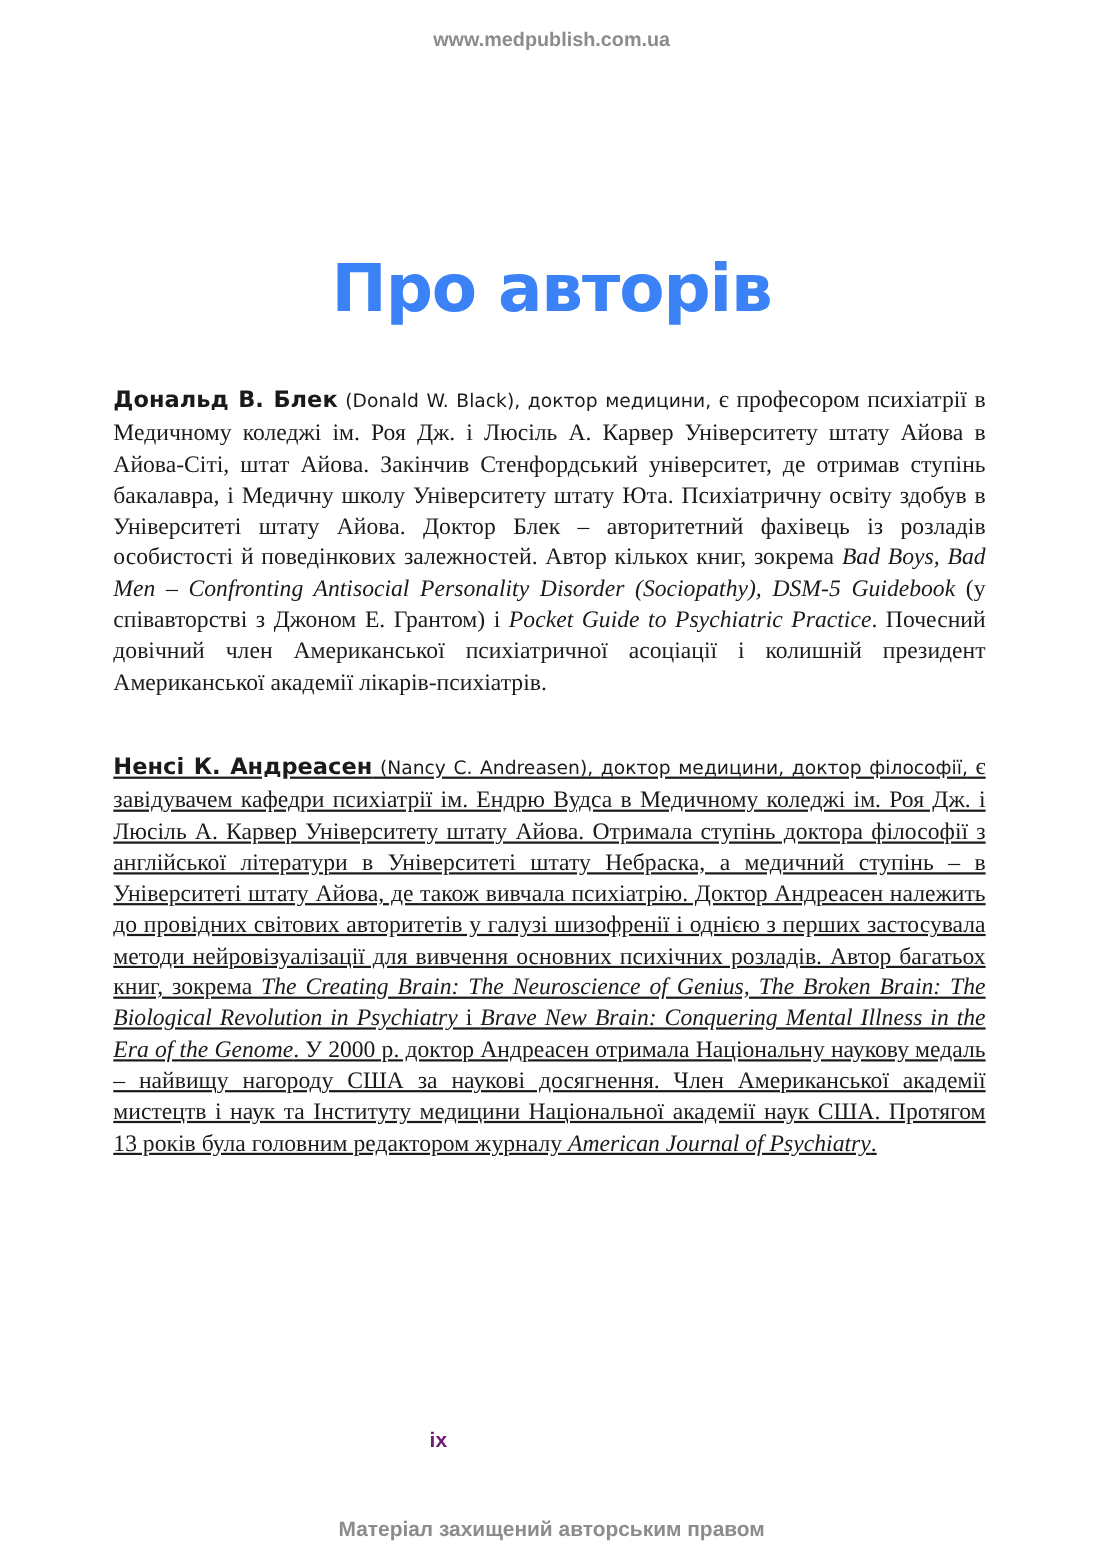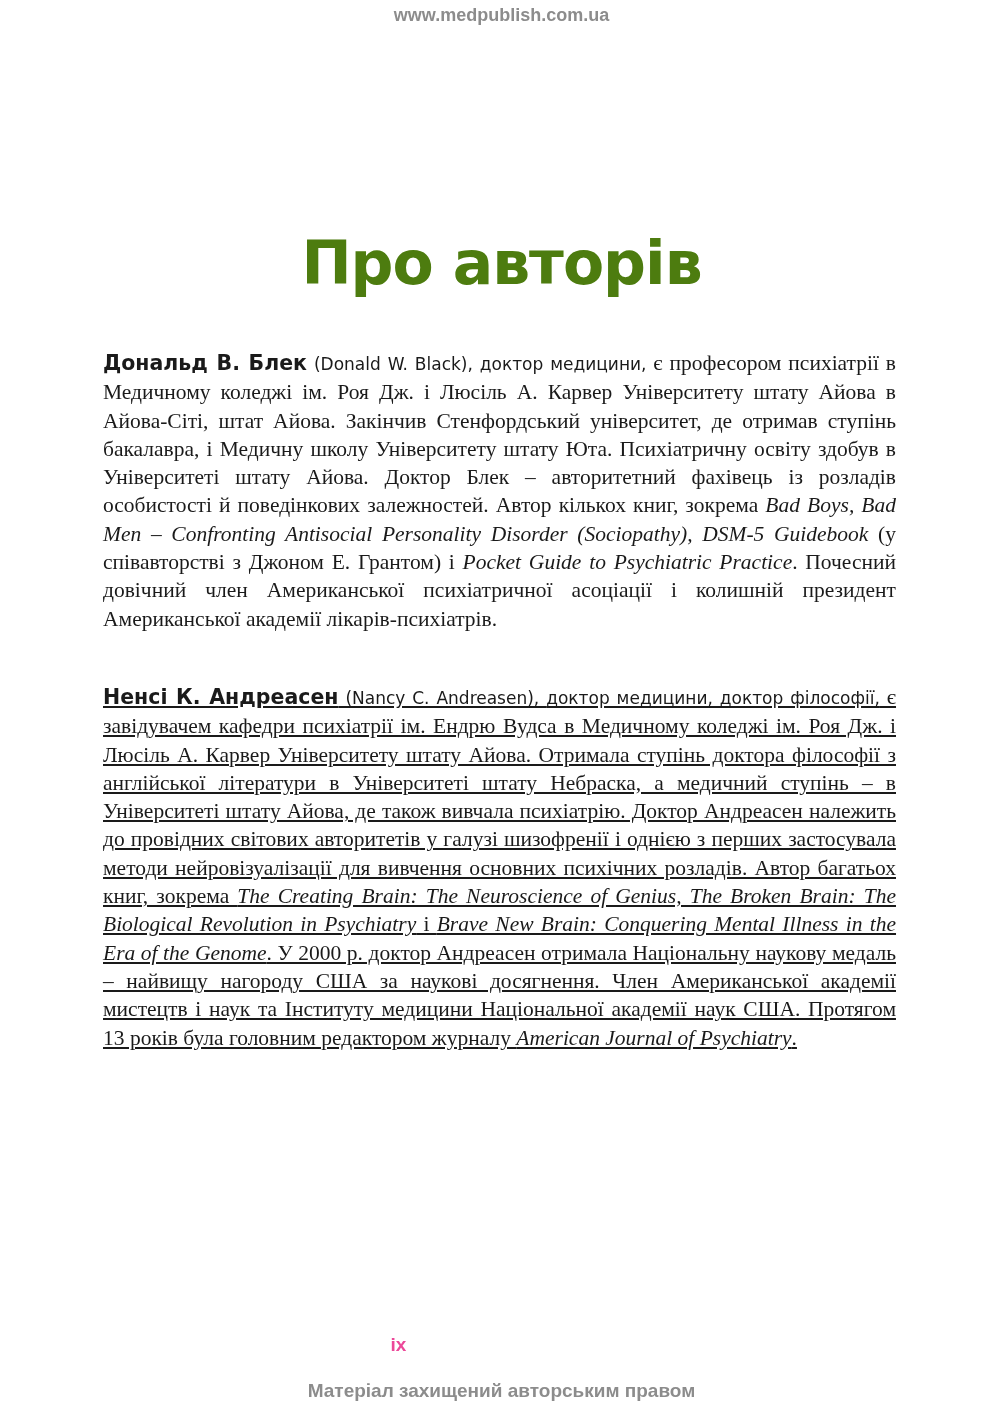--- a/index.html
+++ b/index.html
@@ -1,39 +1,39 @@
 <!DOCTYPE html>
 <html><head>
 <meta charset="utf-8">
 <style>
   html, body { margin: 0; padding: 0; background: #ffffff; }
   body { width: 1003px; height: 1416px; position: relative; overflow: hidden; }
   .watermark-top {
-    position: absolute; top: 5px; left: 0; width: 1003px; text-align: center;
+    position: absolute; top: 26px; left: 0; width: 1003px; text-align: center;
     font-family: "Liberation Sans", sans-serif; font-weight: bold; font-size: 18px;
     color: #8c8c8c;
   }
   .page-title {
     position: absolute; top: 228px; left: 0; width: 1003px; text-align: center;
     font-family: "DejaVu Sans", sans-serif; font-weight: bold; font-size: 60px;
-    color: #4d7c0f; letter-spacing: -1px;
+    color: #3b82f6; letter-spacing: -1px;
   }
   .body-text {
     position: absolute; left: 103px; width: 793px;
     font-family: "Liberation Serif", serif; font-size: 21.5px; line-height: 28.3px;
     color: #1a1a1a; text-align: justify; hyphens: manual;
   }
   .p1 { top: 349px; }
   .p2 { top: 683px; text-decoration: underline; }
   .author-name { font-family: "DejaVu Sans", sans-serif; font-weight: bold; font-size: 20.5px; }
   .author-latin, .author-degree { font-family: "DejaVu Sans", sans-serif; font-size: 17px; }
   i { font-style: italic; }
   .page-number {
-    position: absolute; top: 1334px; left: 0; width: 797px; text-align: center;
-    font-family: "Liberation Sans", sans-serif; font-weight: bold; font-size: 19px; color: #ec4899;
+    position: absolute; top: 1299px; left: 0; width: 797px; text-align: center;
+    font-family: "Liberation Sans", sans-serif; font-weight: bold; font-size: 19px; color: #701a75;
   }
   .watermark-bottom {
     position: absolute; top: 1380px; left: 0; width: 1003px; text-align: center;
     font-family: "Liberation Sans", sans-serif; font-weight: bold; font-size: 19px; color: #8c8c8c;
   }
 </style>
 </head>
 <body>
 
 <div class="watermark-top">www.medpublish.com.ua</div>

